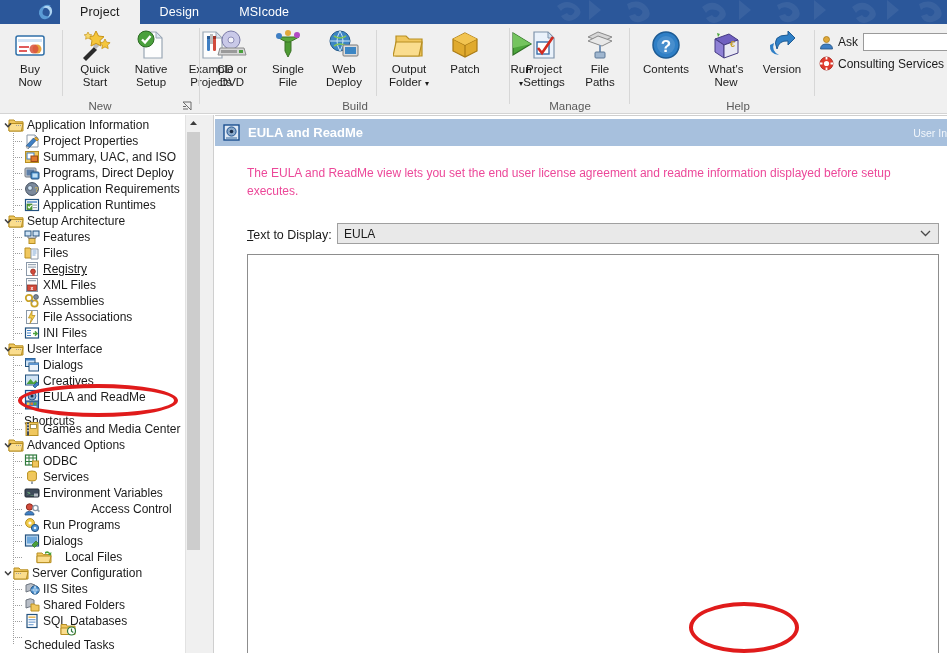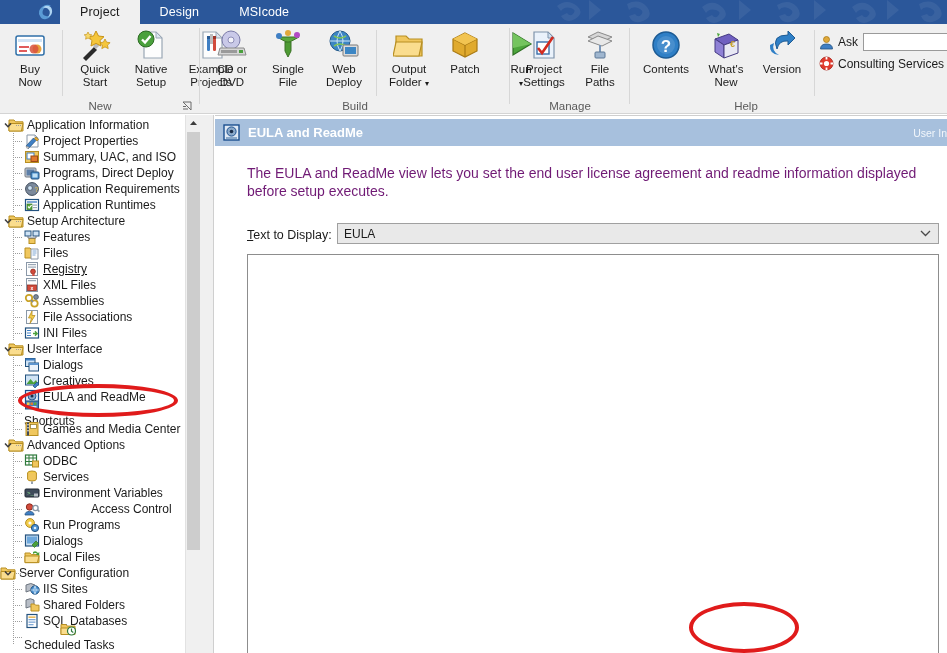--- a/index.html
+++ b/index.html
@@ -115,21 +115,21 @@
     position: absolute; left: 0; top: 3px; width: 732px; height: 27px;
     background: #a7c0dd; display: flex; align-items: center;
   }
   .panehdr .phico { width: 17px; height: 17px; margin-left: 8px; margin-right: 8px; }
   .panehdr .phttl { font-size: 13px; font-weight: bold; color: #ffffff; }
   .panehdr .phright {
     position: absolute; right: 0px; top: 8px; font-size: 10.5px; color: #f2f6fb;
   }
   .pdesc {
     position: absolute; left: 32px; top: 48px; width: 690px;
-    font-size: 14px; color: #701a75; line-height: 18px;
+    font-size: 12px; color: #ec4899; line-height: 18px;
   }
   .rowlabel {
     position: absolute; left: 32px; top: 112px; font-size: 12.5px; color: #1b1b1b;
   }
   .rowlabel u { text-decoration: underline; }
   .combo {
     position: absolute; left: 122px; top: 107px; width: 602px; height: 21px;
     background: #e9e9e9; border: 1px solid #a0a0a0; display: flex; align-items: center;
   }
   .combo .cval { margin-left: 6px; font-size: 12px; color: #1b1b1b; }
@@ -366,21 +366,21 @@
           <div class="help-ctl">
             <svg class="mini" viewBox="0 0 15 15">
               <circle cx="7.5" cy="7.5" r="6.5" fill="#e03b2e" stroke="#a8231a" stroke-width=".8"></circle>
               <circle cx="7.5" cy="7.5" r="2.6" fill="#ffffff"></circle>
               <path d="M7.5 1 v2.5 M7.5 11.5 v2.5 M1 7.5 h2.5 M11.5 7.5 h2.5" stroke="#ffffff" stroke-width="1.8"></path>
             </svg>
             <span class="t">Consulting Services</span>
           </div>
         </div>
       </div>
-      <div class="glabel" style="left:16px; width:200px;">Help</div>
+      <div class="glabel" style="left:8px; width:200px;">Help</div>
     </div>
   </div>
 
   <div class="treepanel">
     <div class="tree" id="tree-root">
         <div class="tnode">
           <div class="dashh" style="left: 16px; top: 8px; width: 5px;"></div>
           <div class="exp" style="left: 2px;">
             <svg viewBox="0 0 10 10" width="10" height="10">
               <path d="M2 3.5 l3 3.2 l3 -3.2" fill="none" stroke="#3c3c3c" stroke-width="1.5"></path>
@@ -730,37 +730,37 @@
               <rect x="1.5" y="2" width="13" height="11" fill="#cfe3f5" stroke="#23527f" stroke-width="1.2"></rect>
               <rect x="3" y="3.5" width="10" height="7" fill="#6ea8dc"></rect>
               <path d="M8 12 l4 -4 l2.5 2.5 l-4 4 z" fill="#4aa03c" stroke="#2f7124" stroke-width=".7"></path>
             </svg>
             <span class="tlbl">Dialogs</span>
           </div>
         </div>
         <div class="tnode">
           <div class="dotline" style="left: 13px; top: 0px; height: 16px;"></div>
           <div class="dashh" style="left: 13px; top: 8px; width: 10px;"></div>
-          <div style="display: flex; align-items: flex-end; margin-left: 24px;">
+          <div style="display: flex; align-items: flex-end; margin-left: 36px; gap: 10px;">
             <svg class="tico" viewBox="0 0 16 16">
               <path d="M1 4 h5 l1.4 1.6 h7.6 v8 h-14 z" fill="#f0c75e" stroke="#b88f22" stroke-width="1"></path>
               <path d="M1 7 h14 l-1.6 6.6 h-12.4 z" fill="#fadd8e" stroke="#b88f22" stroke-width="1"></path>
               <path d="M9 3 q3 -2 5 1 l1.4 -1 l-.4 3.4 l-3.2 -1 l1.2 -.8 q-1.6 -1.6 -4 .4 z" fill="#4aa03c"></path>
             </svg>
             <span class="tlbl">Local Files</span>
           </div>
         </div>
         <div class="tnode">
           <div class="dashh" style="left: 16px; top: 8px; width: 5px;"></div>
           <div class="exp" style="left: 2px;">
             <svg viewBox="0 0 10 10" width="10" height="10">
               <path d="M2 3.5 l3 3.2 l3 -3.2" fill="none" stroke="#3c3c3c" stroke-width="1.5"></path>
             </svg>
           </div>
-          <div style="display: flex; align-items: center; margin-left: 0;">
+          <div style="display: flex; align-items: center; margin-left: 13px;">
             <svg class="tico" viewBox="0 0 16 16">
               <path d="M1 3 h5 l1.6 1.8 h7.4 v9.2 h-14 z" fill="#f0c75e" stroke="#b88f22" stroke-width="1"></path>
               <path d="M1 6.5 h14 l-1.6 7.5 h-12.4 z" fill="#fadd8e" stroke="#b88f22" stroke-width="1"></path>
             </svg>
             <span class="tlbl">Server Configuration</span>
           </div>
         </div>
         <div class="tnode">
           <div class="dotline" style="left: 13px; top: 0px; height: 16px;"></div>
           <div class="dashh" style="left: 13px; top: 8px; width: 10px;"></div>

